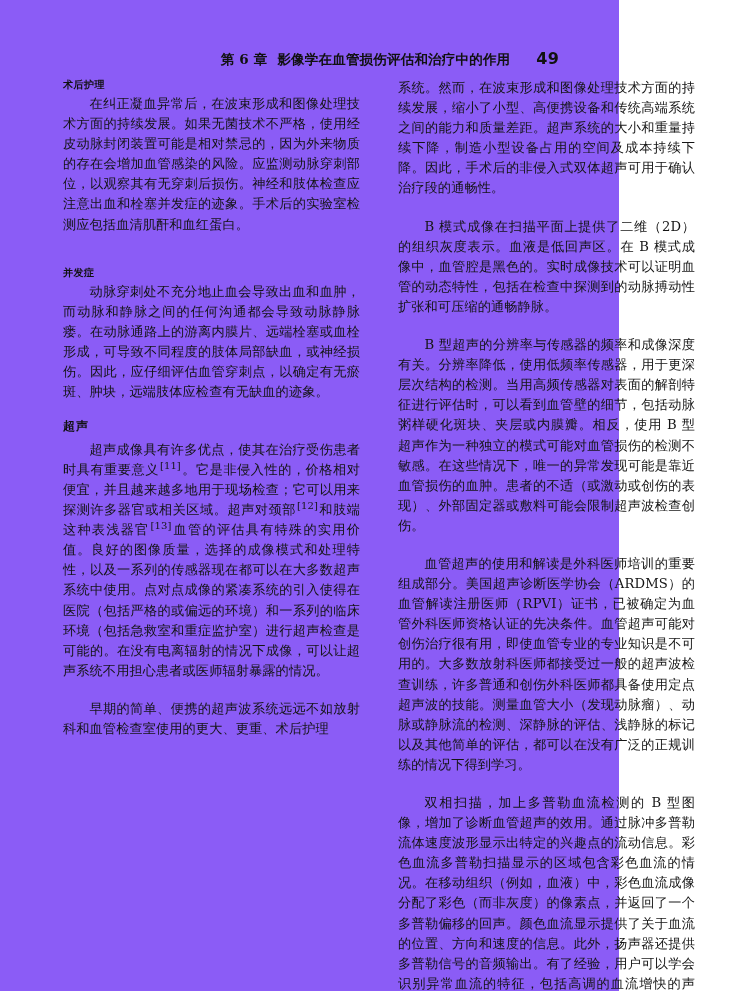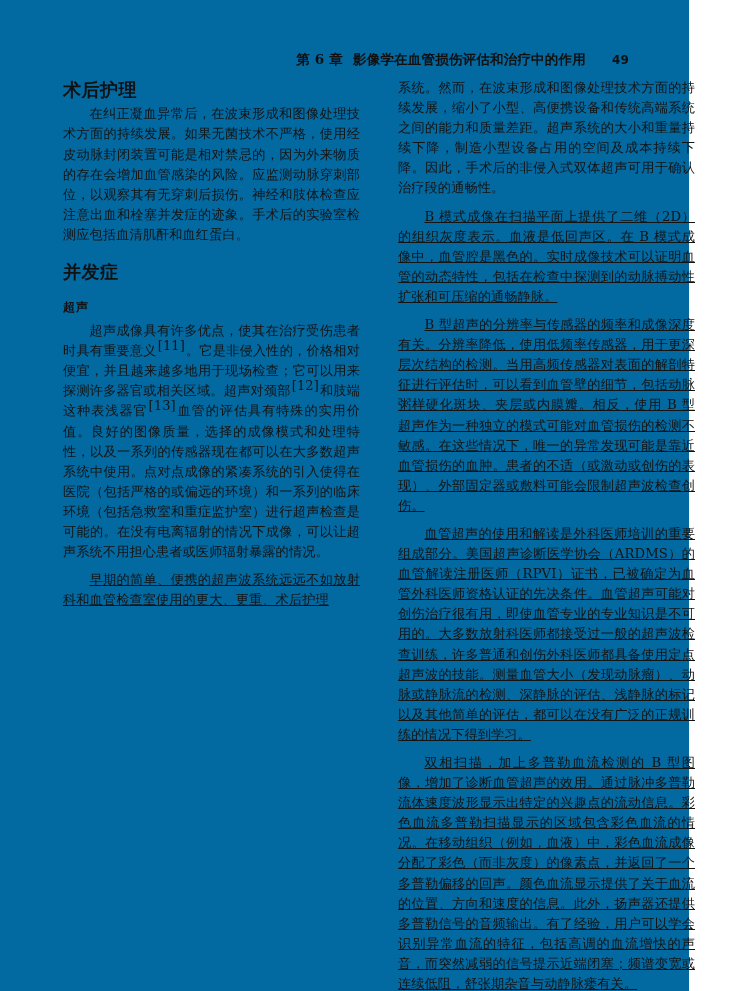--- a/index.html
+++ b/index.html
@@ -10,23 +10,23 @@
   body {
     width: 730px;
     height: 991px;
     font-family: "DejaVu Serif", "Liberation Serif", serif;
     color: #1a1a1a;
     overflow: hidden;
   }
 
   .page {
     position: relative;
-    width: 689px;
+    width: 619px;
     height: 991px;
-    background: #0369a1;
+    background: #8b5cf6;
     box-sizing: border-box;
   }
 
   
   .running-head {
     position: absolute;
     top: 40px;
     left: 70px;
     right: 60px;
     height: 22px;
@@ -41,21 +41,21 @@
   .running-head .chap-no {
     margin-right: 10px;
     white-space: nowrap;
   }
   .running-head .chap-title {
     white-space: nowrap;
     margin-top: 11px;
   }
   .running-head .folio {
     margin-left: 26px;
-    font-size: 12px;
+    font-size: 16px;
     font-weight: bold;
     font-family: "DejaVu Sans", "Liberation Sans", sans-serif;
   }
 
   .rule {
     position: absolute;
     top: 68px;
     left: 60px;
     right: 58px;
     height: 0;
@@ -73,56 +73,55 @@
     gap: 38px;
   }
   .col {
     width: 297px;
     flex: 0 0 297px;
   }
 
   h2.sec {
     font-family: "DejaVu Sans", "Liberation Sans", sans-serif;
     font-weight: bold;
-    font-size: 18px;
+    font-size: 10px;
     line-height: 1.3;
     margin: 0 0 3px 0;
     letter-spacing: 0.5px;
     color: #111;
   }
   h2.sec.spaced {
-    margin-top: 15px;
+    margin-top: 31px;
   }
   h2.sec.big {
     font-size: 12px;
     margin-top: 17px;
     margin-bottom: 5px;
     letter-spacing: 1px;
   }
 
   p.body {
     margin: 0;
     font-size: 13.2px;
     line-height: 20.1px;
     text-align: justify;
     text-justify: inter-ideograph;
     text-indent: 2em;
     color: #141414;
     letter-spacing: 0.1px;
   }
   p.body + p.body {
-    margin-top: 8px;
-    text-decoration: underline;
+    margin-top: 18px;
   }
   p.body.cont {
     text-indent: 0;
   }
 
   sup.ref {
-    font-size: 13px;
+    font-size: 10px;
     vertical-align: super;
     line-height: 0;
     padding: 0 1px;
   }
 </style>
 </head>
 <body>
 
 <div class="page">
 
@@ -138,20 +137,21 @@
 
     <div class="col">
 
       <h2 class="sec">术后护理</h2>
 
       <p class="body">在纠正凝血异常后，在波束形成和图像处理技术方面的持续发展。如果无菌技术不严格，使用经皮动脉封闭装置可能是相对禁忌的，因为外来物质的存在会增加血管感染的风险。应监测动脉穿刺部位，以观察其有无穿刺后损伤。神经和肢体检查应注意出血和栓塞并发症的迹象。手术后的实验室检测应包括血清肌酐和血红蛋白。</p>
 
 
       <h2 class="sec spaced">并发症</h2>
 
+      <p class="body">动脉穿刺处不充分地止血会导致出血和血肿，而动脉和静脉之间的任何沟通都会导致动脉静脉瘘。在动脉通路上的游离内膜片、远端栓塞或血栓形成，可导致不同程度的肢体局部缺血，或神经损伤。因此，应仔细评估血管穿刺点，以确定有无瘀斑、肿块，远端肢体应检查有无缺血的迹象。</p>
 
       <h2 class="sec big">超声</h2>
 
       <p class="body"><span>超声成像具有许多优点，使其在治疗受伤患者时具有重要意义</span><sup class="ref">[11]</sup><span>。它是非侵入性的，价格相对便宜，并且越来越多地用于现场检查；它可以用来探测许多器官或相关区域。超声对颈部</span><sup class="ref">[12]</sup><span>和肢端这种表浅器官</span><sup class="ref">[13]</sup><span>血管的评估具有特殊的实用价值。良好的图像质量，选择的成像模式和处理特性，以及一系列的传感器现在都可以在大多数超声系统中使用。点对点成像的紧凑系统的引入使得在医院（包括严格的或偏远的环境）和一系列的临床环境（包括急救室和重症监护室）进行超声检查是可能的。在没有电离辐射的情况下成像，可以让超声系统不用担心患者或医师辐射暴露的情况。</span></p>
 
       <p class="body">早期的简单、便携的超声波系统远远不如放射科和血管检查室使用的更大、更重、术后护理</p>
 
     </div>
 
     <div class="col">

